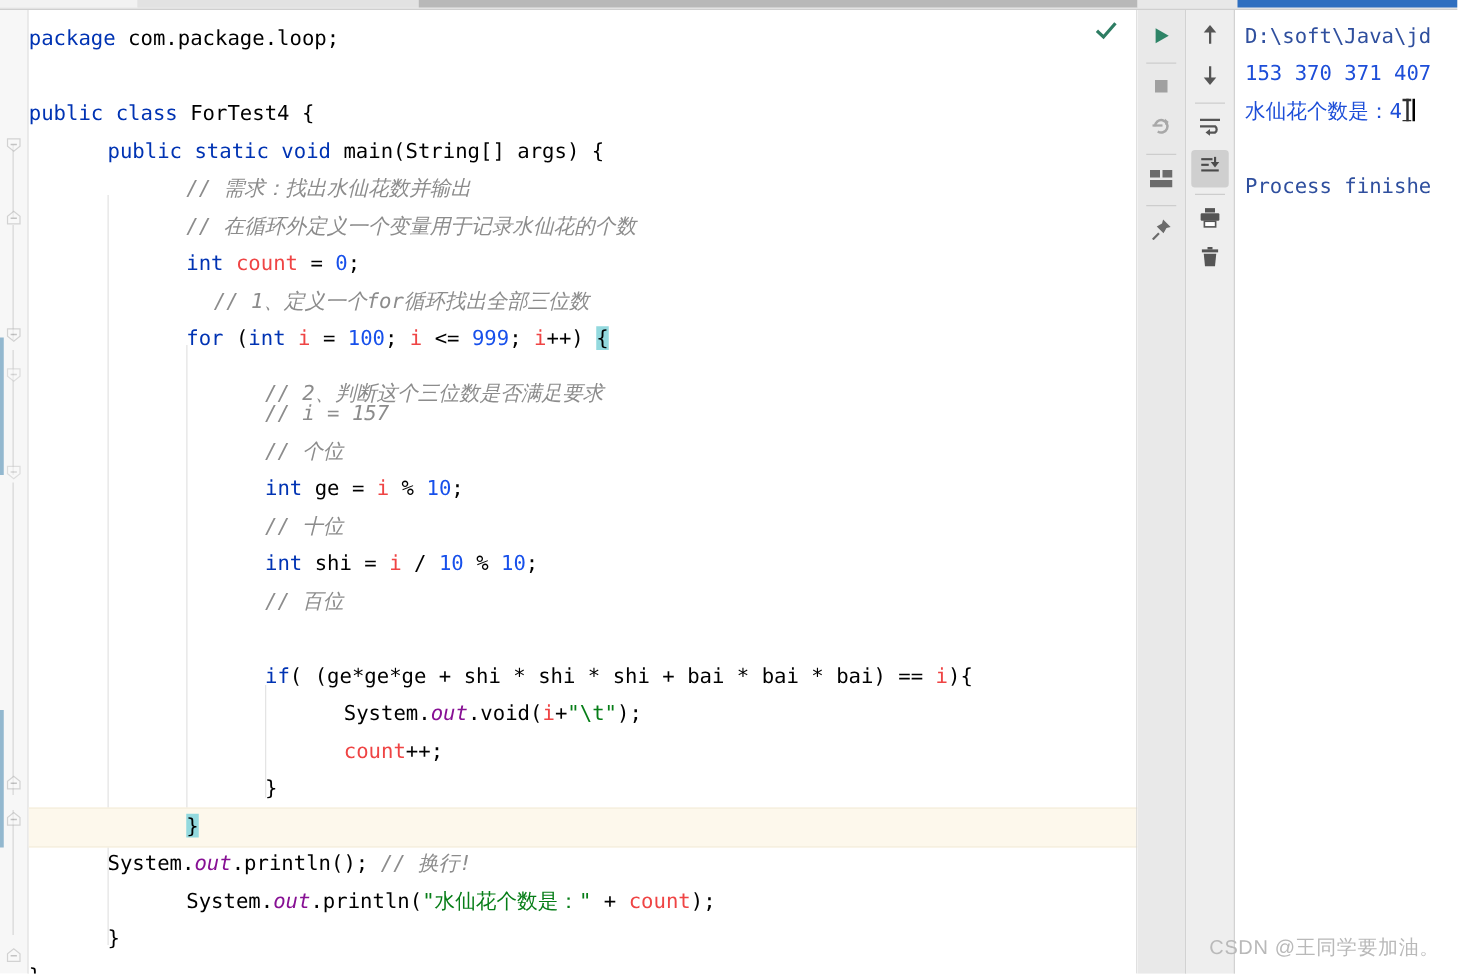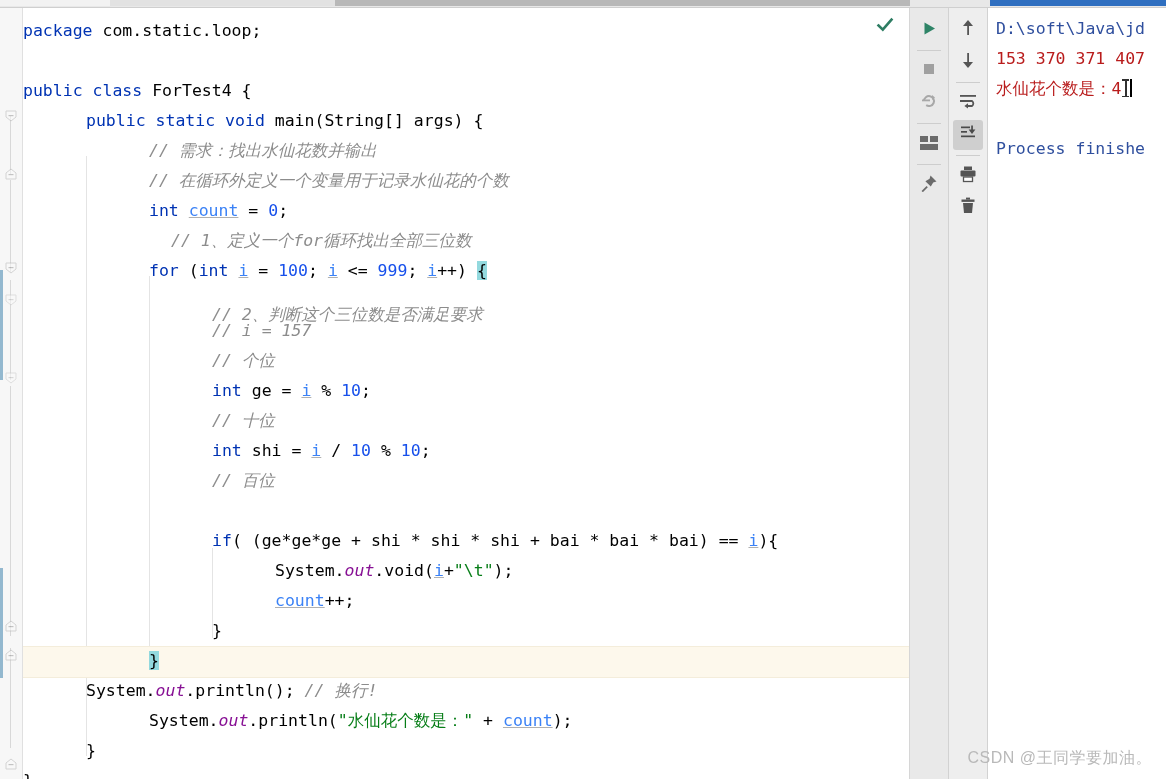--- a/index.html
+++ b/index.html
@@ -139,21 +139,21 @@
     width: 1px;
     background: #d6d6d6;
   }
 
   
   .kw   { color: #0033b3; }
   .num  { color: #1750eb; }
   .str  { color: #067d17; }
   .cmt  { color: #8c8c8c; font-style: italic; }
   .fld  { color: #871094; font-style: italic; }
-  .var  { color: #3b82f6; text-decoration: underline; text-decoration-color:#b0b0b0;margin-top:44px; }
+  .var  { color: #ef4444; text-decoration-color:#b0b0b0;margin-top:44px; }
   .plain{ color: #000000; }
   .brace-hl { background: #93d9de; }
 
   
   .run-toolbar {
     width: 38px;
     flex: 0 0 38px;
     background: #e9e9e9;
     border-right: 1px solid #d2d2d2;
     display: flex;
@@ -195,21 +195,21 @@
     padding: 6px 0 0 8px;
   }
   .console-line {
     font-family: "DejaVu Sans Mono", monospace;
     font-size: 16.5px;
     line-height: 30px;
     white-space: pre;
     color: #000000;
   }
   .c-path { color: #2f4f9e; }
-  .c-out  { color: #b91c1c; }
+  .c-out  { color: #1d4ed8; }
   .caret-bar {
     display: inline-block;
     width: 2px;
     height: 18px;
     background: #000;
     vertical-align: -3px;
   }
   .ibeam {
     display: inline-block;
     position: relative;
@@ -325,21 +325,21 @@
         </div>
       </div>
 
       <div class="editor-left-edge"></div>
 
       <div class="code-area" id="code-area">
 
         <div class="indent-guide" style="left:63px;  top:148px; height:600px;"></div>
         <div class="indent-guide" style="left:126px; top:268px; height:372px;"></div>
         <div class="indent-guide" style="left:189px; top:540px; height:90px;"></div>
-      <div class="code-line" style="top: 8px; left: 0px; padding-left: 0px;"><span class="kw">package </span><span class="plain">com.static.loop;</span></div>
+      <div class="code-line" style="top: 8px; left: 0px; padding-left: 0px;"><span class="kw">package </span><span class="plain">com.package.loop;</span></div>
           <div class="code-line" style="top: 38px; left: 0px; padding-left: 0px;"></div>
           <div class="code-line" style="top: 68px; left: 0px; padding-left: 0px;"><span class="kw">public class </span><span class="plain">ForTest4 {</span></div>
           <div class="code-line" style="top: 98px; left: 31.5px; padding-left: 31.5px;"><span class="kw">public static void </span><span class="plain">main(String[] args) {</span></div>
           <div class="code-line" style="top: 128px; left: 63px; padding-left: 63px;"><span class="cmt">// 需求：找出水仙花数并输出</span></div>
           <div class="code-line" style="top: 158px; left: 63px; padding-left: 63px;"><span class="cmt">// 在循环外定义一个变量用于记录水仙花的个数</span></div>
           <div class="code-line" style="top: 188px; left: 63px; padding-left: 63px;"><span class="kw">int </span><span class="var">count</span><span class="plain"> = </span><span class="num">0</span><span class="plain">;</span></div>
           <div class="code-line" style="top: 218px; left: 63px; padding-left: 85px;"><span class="cmt">// 1、定义一个for循环找出全部三位数</span></div>
           <div class="code-line" style="top: 248px; left: 63px; padding-left: 63px;"><span class="kw">for </span><span class="plain">(</span><span class="kw">int </span><span class="var">i</span><span class="plain"> = </span><span class="num">100</span><span class="plain">; </span><span class="var">i</span><span class="plain"> &lt;= </span><span class="num">999</span><span class="plain">; </span><span class="var">i</span><span class="plain">++) </span><span class="brace-hl">{</span></div>
           <div class="code-line" style="top: 292px; left: 94.5px; padding-left: 94.5px;"><span class="cmt">// 2、判断这个三位数是否满足要求</span></div>
           <div class="code-line" style="top: 308px; left: 94.5px; padding-left: 94.5px;"><span class="cmt">// i = 157</span></div>

